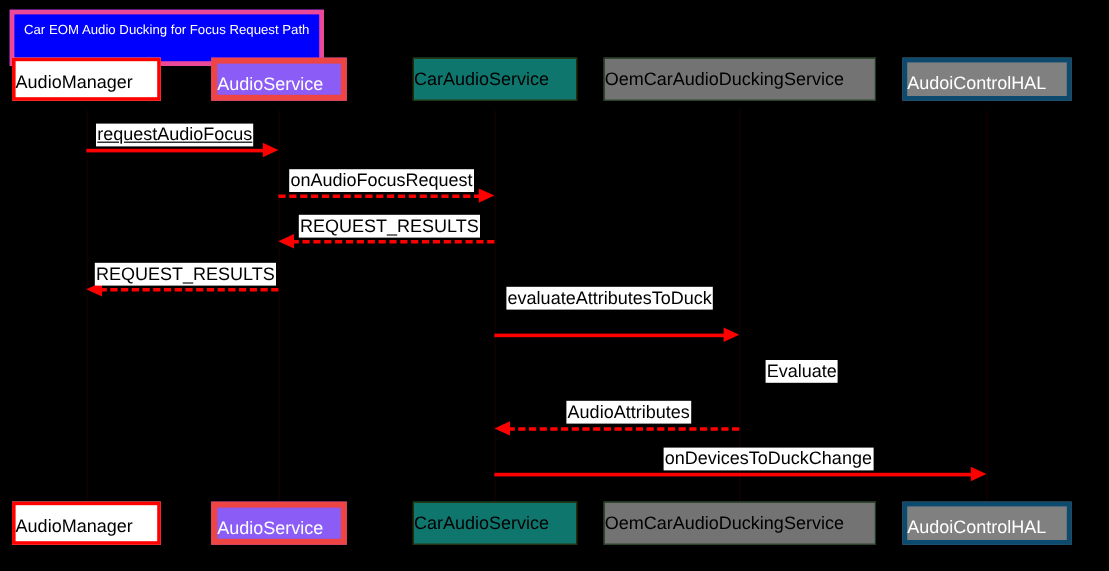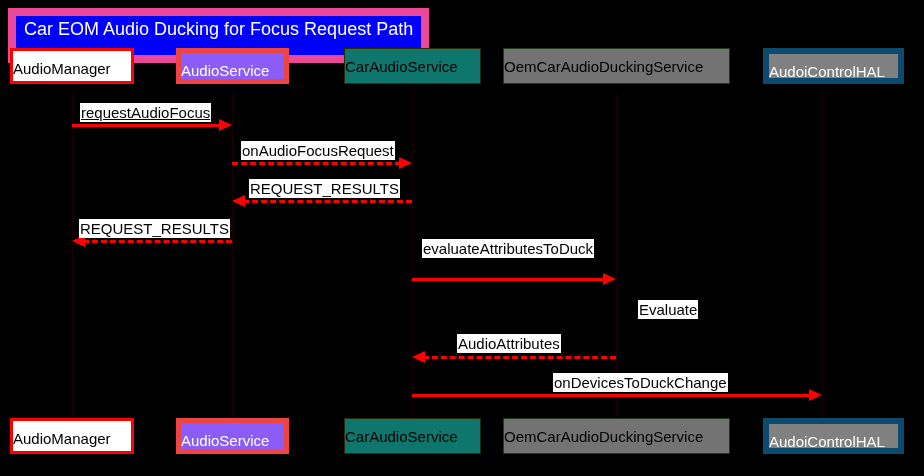--- a/index.html
+++ b/index.html
@@ -20,23 +20,23 @@
     width: 924px;
     height: 476px;
   }
 
   
   .title-bar {
     position: absolute;
     left: 8px;
     top: 8px;
     background: #0000FF;
-    border: 8px solid #ec4899;
+    border: 4px solid #ec4899;
     color: #FFFFFF;
-    font-size: 18px;
+    font-size: 11px;
     line-height: 20px;
     padding: 3px 8px 16px 8px;
     white-space: nowrap;
   }
 
   
   .participant {
     position: absolute;
     height: 36px;
     line-height: 36px;
@@ -61,22 +61,21 @@
     border: 1px solid #2B2B00;
   }
   .p-green {
     background: #737373;
     color: #000000;
     border: 1px solid #1E3B1E;
   }
   .p-gray {
     background: #808080;
     color: #FFFFFF;
-    border: 6px solid #0c4a6e;
-    margin-left: 11px;
+    border: 4px solid #0c4a6e;
   }
 
   
   .lifeline {
     position: absolute;
     width: 1px;
     background: #1a0000;
   }
 
   
@@ -179,21 +178,21 @@
       <div class="msg-label" style="left: 79px; top: 219px;">REQUEST_RESULTS</div>
       <div class="msg to-right" style="left: 412px; top: 278px; width: 204px;">
         <div class="line" style="width: 193px;"></div>
         <div class="head" style="left: 191px;"></div>
       </div>
       <div class="msg-label" style="left: 422px; top: 239px;">evaluateAttributesToDuck</div>
       <div class="msg dashed to-left" style="left: 412px; top: 356px; width: 204px;">
         <div class="line" style="width: 193px; left: 11px;"></div>
         <div class="head" style="left: 0px;"></div>
       </div>
-      <div class="msg-label" style="left: 457px; top: 334px;">AudioAttributes</div>
+      <div class="msg-label" style="left: 472px; top: 334px;">AudioAttributes</div>
       <div class="msg to-right" style="left: 412px; top: 394px; width: 410px;">
         <div class="line" style="width: 399px;"></div>
         <div class="head" style="left: 397px;"></div>
       </div>
       <div class="msg-label" style="left: 525px; top: 373px; margin-left: 28px;">onDevicesToDuckChange</div>
     </div>
   <div id="notes-layer">
       <div class="note-label" style="left: 638px; top: 300px;">Evaluate</div>
     </div>
 

